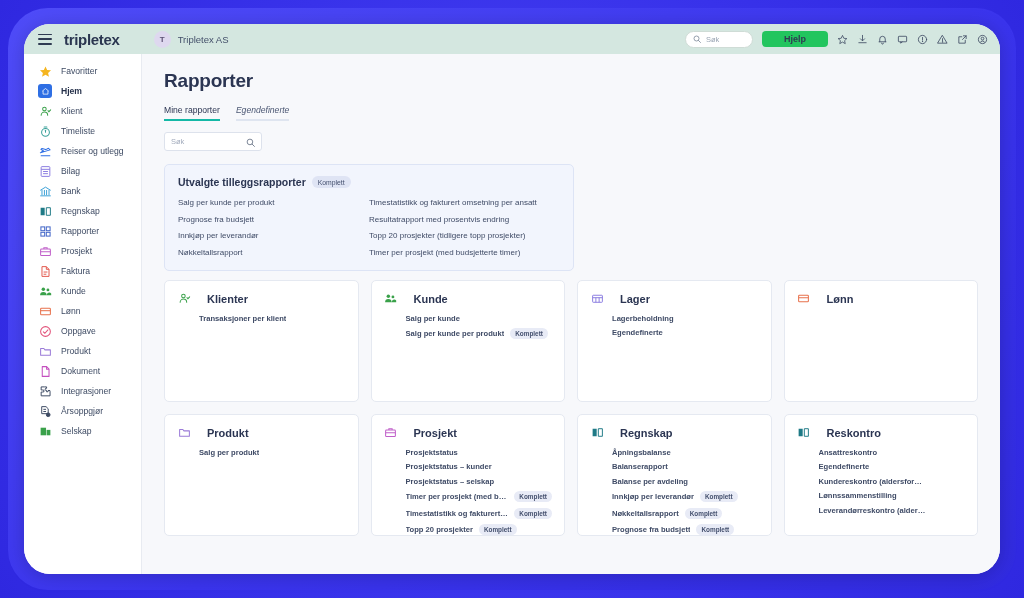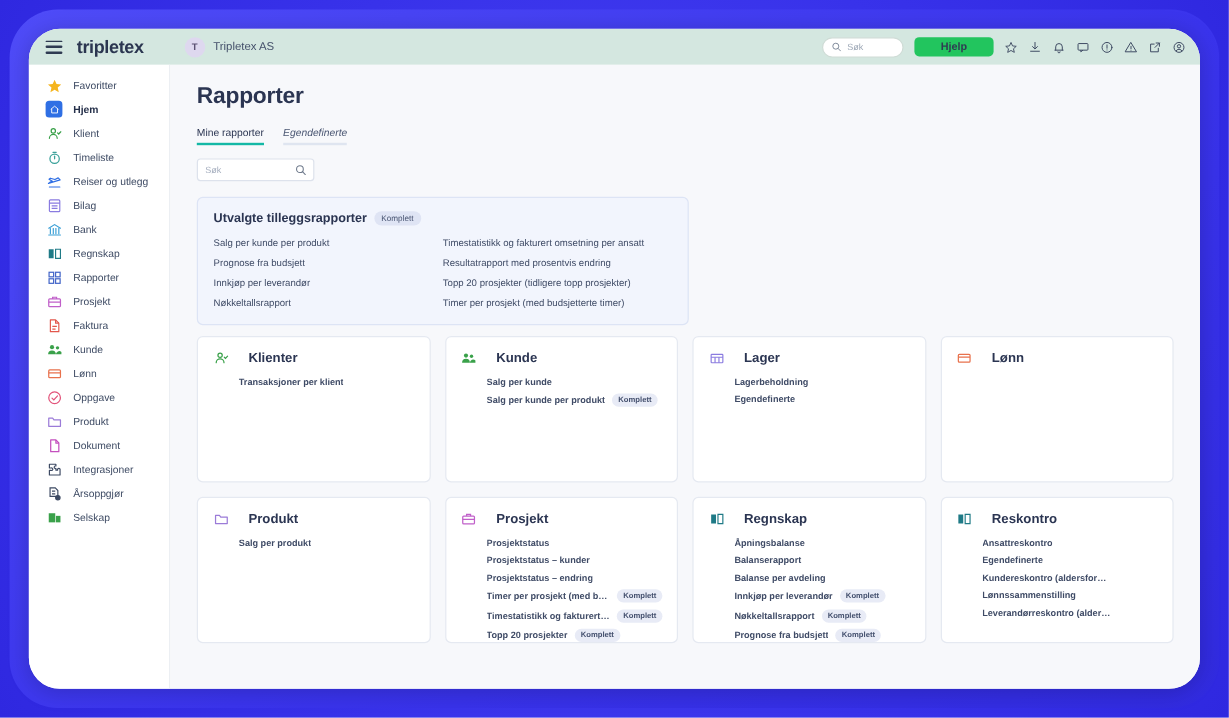--- a/index.html
+++ b/index.html
@@ -585,21 +585,21 @@
                 <span class="rcard-title">Prosjekt</span>
               </div>
               <div class="rcard-list">
                 <div class="rcard-item">
                   <span class="txt">Prosjektstatus</span>
                 </div>
                 <div class="rcard-item">
                   <span class="txt">Prosjektstatus – kunder</span>
                 </div>
                 <div class="rcard-item">
-                  <span class="txt">Prosjektstatus – endring</span>
+                  <span class="txt">Prosjektstatus – selskap</span>
                 </div>
                 <div class="rcard-item">
                   <span class="txt">Timer per prosjekt (med budsjette…</span>
                   <span class="badge-sm">Komplett</span>
                 </div>
                 <div class="rcard-item">
                   <span class="txt">Timestatistikk og fakturert omset…</span>
                   <span class="badge-sm">Komplett</span>
                 </div>
                 <div class="rcard-item">

